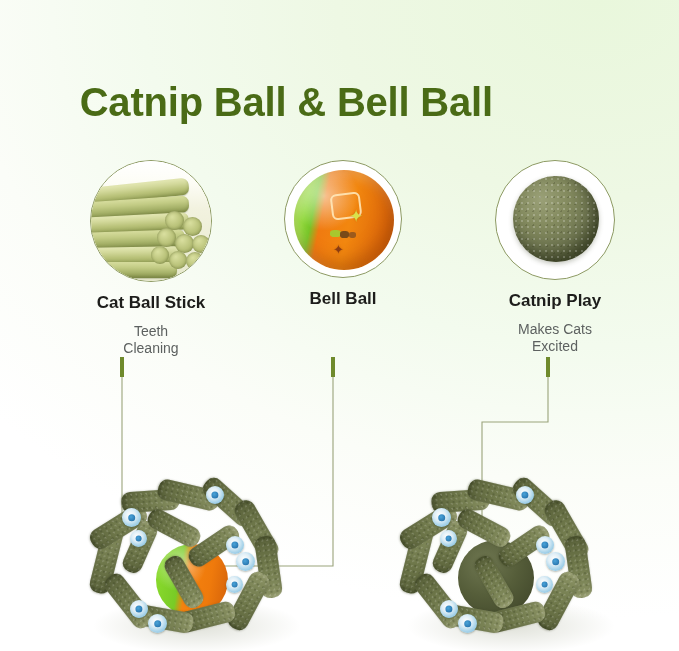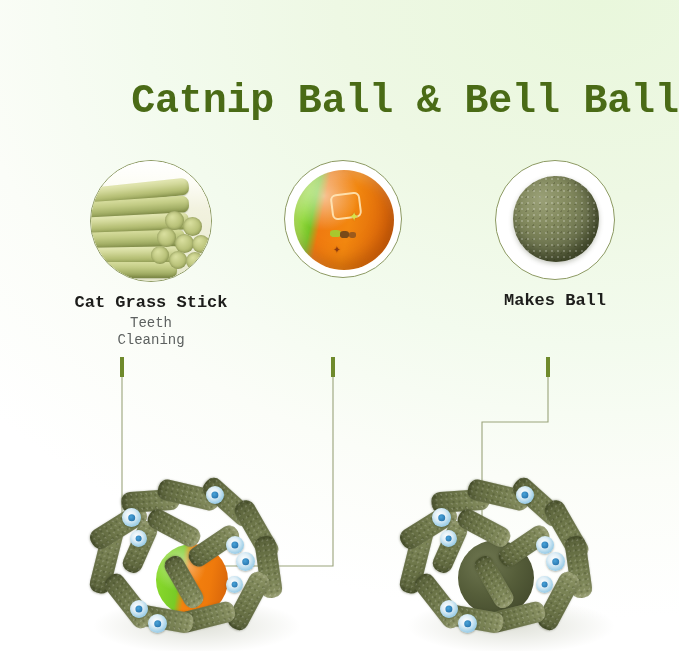--- a/index.html
+++ b/index.html
@@ -13,21 +13,20 @@
     background: #ffffff;
   }
   #infographic {
     position: relative;
     width: 679px;
     height: 651px;
     overflow: hidden;
     background:
       radial-gradient(120% 95% at 88% 0%, #e9f7dc 0%, #eef8e4 32%, #f3fbee 56%, #fbfdf8 78%, #ffffff 100%),
       linear-gradient(180deg, #ecf7e1 0%, #f4fbec 45%, #fdfefb 80%, #ffffff 100%);
-    font-family: Liberation Mono, monospace;
   }
 
   
   .headline {
     position: absolute;
     left: 36px;
     top: 33px;
     width: 560px;
     color: #4a6b16;
     font-size: 40px;
@@ -59,21 +58,21 @@
     overflow: hidden;
   }
   .feat-title {
     margin-top: 11px;
     font-size: 17px;
     font-weight: bold;
     color: #1d1d1b;
     line-height: 19px;
   }
   .feat-sub {
-    margin-top: 3px;
+    margin-top: 11px;
     font-size: 14px;
     color: #5d6160;
     line-height: 17px;
     white-space: pre-line;
   }
 
   
   .grass-bg {
     position: absolute;
     inset: 0;
@@ -223,47 +222,50 @@
         <div class="stick-end" style="left:74px; top:50px; width:19px; height:19px;"></div>
         <div class="stick-end" style="left:92px; top:56px; width:19px; height:19px;"></div>
         <div class="stick-end" style="left:66px; top:67px; width:19px; height:19px;"></div>
         <div class="stick-end" style="left:84px; top:73px; width:19px; height:19px;"></div>
         <div class="stick-end" style="left:101px; top:74px; width:18px; height:18px;"></div>
         <div class="stick-end" style="left:60px; top:85px; width:18px; height:18px;"></div>
         <div class="stick-end" style="left:78px; top:90px; width:18px; height:18px;"></div>
         <div class="stick-end" style="left:95px; top:91px; width:18px; height:18px;"></div>
       </div>
     </div>
-    <div class="feat-title">Cat Grass Stick</div>
+    <div class="feat-title">Cat Ball Stick</div>
     <div class="feat-sub">Teeth
 Cleaning</div>
   </div>
 
   <div class="feature" style="left:268px; top:160px; width:150px;">
     <div class="circle-wrap" style="width:118px; height:118px;">
       <div class="circle-inner">
         <div class="bell-ball" style="left:9px; top:9px; width:100px; height:100px;">
           <div class="bb-window" style="left:37px; top:23px; width:26px; height:22px;"></div>
           <span class="bb-star" style="left:55px; top:38px;">✦</span>
           <div class="bb-fleck" style="left:36px; top:60px; width:11px; height:7px; background:#a8c72e;"></div>
           <div class="bb-fleck" style="left:46px; top:61px; width:9px; height:7px; background:#7a4a18;"></div>
           <div class="bb-fleck" style="left:55px; top:62px; width:7px; height:6px; background:#9c5a1c;"></div>
           <span class="bb-star" style="left:39px; top:73px; color:#8c3b12; font-size:13px;">✦</span>
         </div>
       </div>
     </div>
+    <div class="feat-title">Bell Ball</div>
   </div>
 
   <div class="feature" style="left:480px; top:160px; width:150px;">
     <div class="circle-wrap" style="width:120px; height:120px;">
       <div class="circle-inner">
         <div class="catnip-ball" style="left:17px; top:15px; width:86px; height:86px;"></div>
       </div>
     </div>
-    <div class="feat-title">Makes Ball</div>
+    <div class="feat-title">Catnip Play</div>
+    <div class="feat-sub">Makes Cats
+Excited</div>
   </div>
 
   <svg class="lines" width="679" height="651" viewBox="0 0 679 651">
 
     <path d="M122,368 L122,520" stroke="#9aa37a" stroke-width="1.1" fill="none"></path>
     <path d="M122,357 L122,377" stroke="#6f8a2c" stroke-width="4" fill="none" stroke-linecap="butt"></path>
 
     <path d="M333,368 L333,566 L196,566" stroke="#9aa37a" stroke-width="1.1" fill="none"></path>
     <path d="M333,357 L333,377" stroke="#6f8a2c" stroke-width="4" fill="none" stroke-linecap="butt"></path>
 

